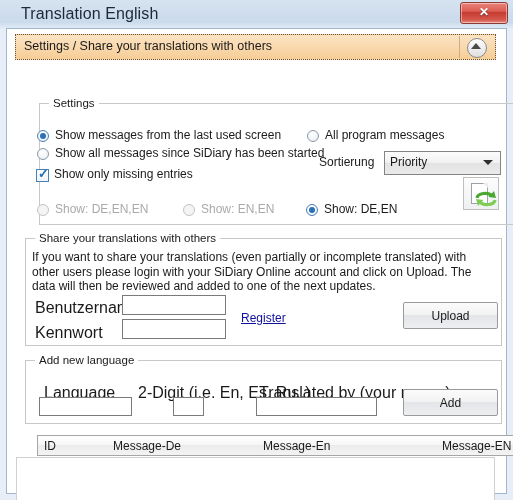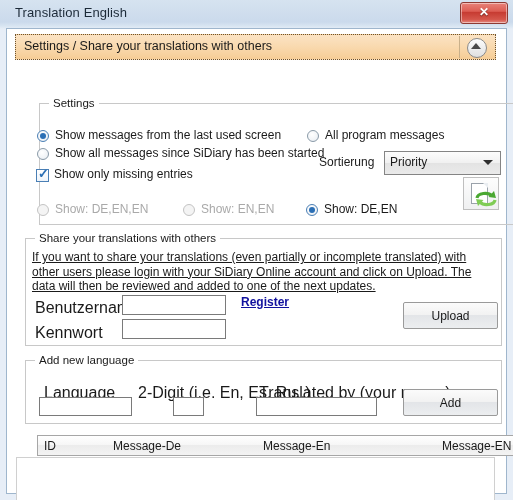--- a/index.html
+++ b/index.html
@@ -18,22 +18,22 @@
     background: linear-gradient(to bottom,
         #d6e3f0 0px, #cfdded 14px, #cbdaec 22px, #d8e5f2 26px, #e7eef7 29px);
     box-sizing: border-box;
   }
   #titlebar {
     position: absolute;
     left: 0; top: 0; width: 513px; height: 28px;
   }
   #title-text {
     position: absolute;
-    left: 15px; top: 5px;
-    font-size: 13px;
+    left: 21px; top: 5px;
+    font-size: 16px;
     color: #1c2a38;
     letter-spacing: .1px;
     white-space: nowrap;
   }
   #close-btn {
     position: absolute;
     right: 5px; top: 2px;
     width: 46px; height: 20px;
     border-radius: 3px;
     border: 1px solid #8d3a33;
@@ -234,21 +234,20 @@
   #refresh-btn svg { position: absolute; left: 11px; top: 11px; }
 
   
   #share-desc {
     position: absolute;
     left: 25px; top: 221px;
     width: 460px;
     font-size: 12px;
     line-height: 14.5px;
     color: #1a1a1a;
-    text-decoration: underline;
   }
   .field-label {
     position: absolute;
     font-size: 16px;
     color: #1a1a1a;
     white-space: nowrap;
   }
   .textbox {
     position: absolute;
     border: 1px solid #7a7a7a;
@@ -400,21 +399,21 @@
     <div class="groupbox" id="gb-share">
       <div class="gb-title">Share your translations with others</div>
     </div>
 
     <div id="share-desc">If you want to share your translations (even partially or incomplete translated) with other users please login with your SiDiary Online account and click on Upload. The data will then be reviewed and added to one of the next updates.</div>
 
     <div class="field-label" style="left:28px; top:270px;">Benutzername</div>
     <div class="textbox" style="left:115px; top:266px; width:104px; height:20px;">
       <input type="text" value="" style="">
     </div>
-    <div class="linklike" style="left:234px; top:266px;font-weight:bold;">Register</div>
+    <div class="linklike" style="left:234px; top:282px;">Register</div>
 
     <div class="field-label" style="left:28px; top:295px;">Kennwort</div>
     <div class="textbox" style="left:115px; top:290px; width:104px; height:20px;">
       <input type="password" value="" style="">
     </div>
 
     <div class="pushbtn" id="upload-btn">
       <span>Upload</span>
     </div>
 

